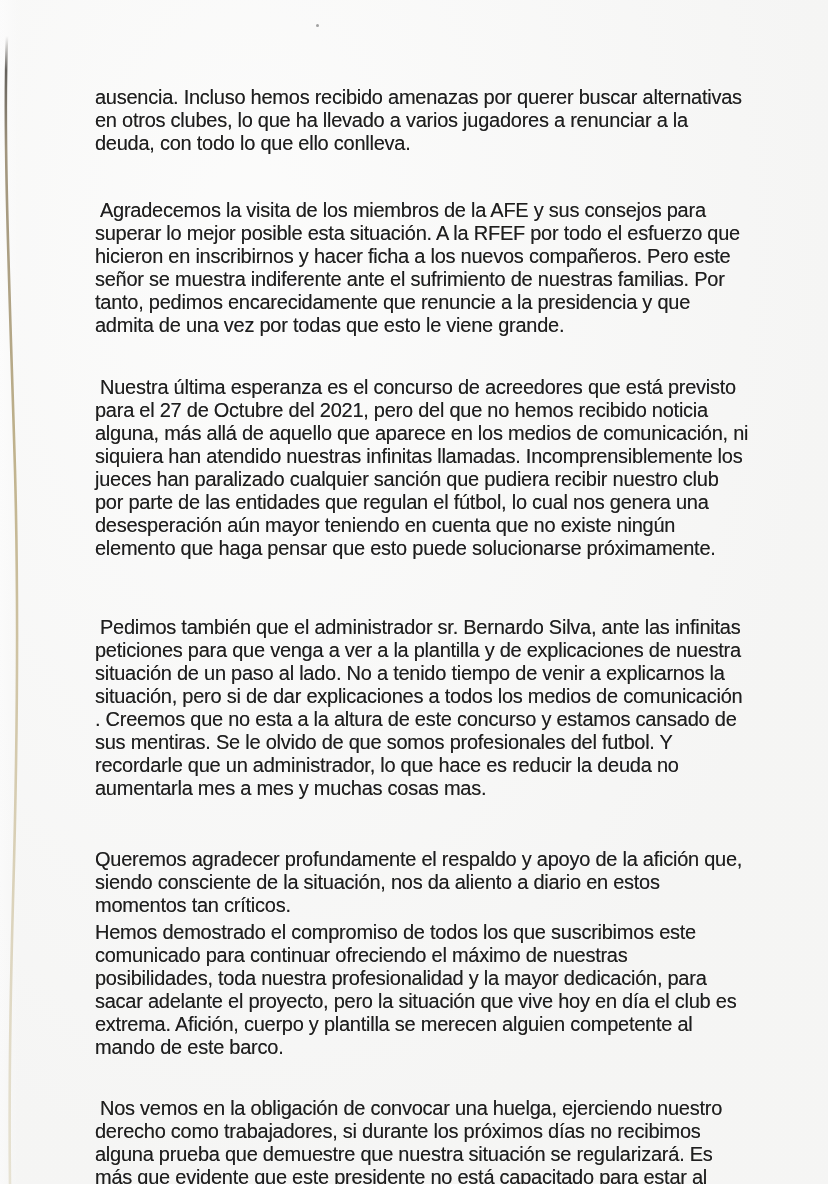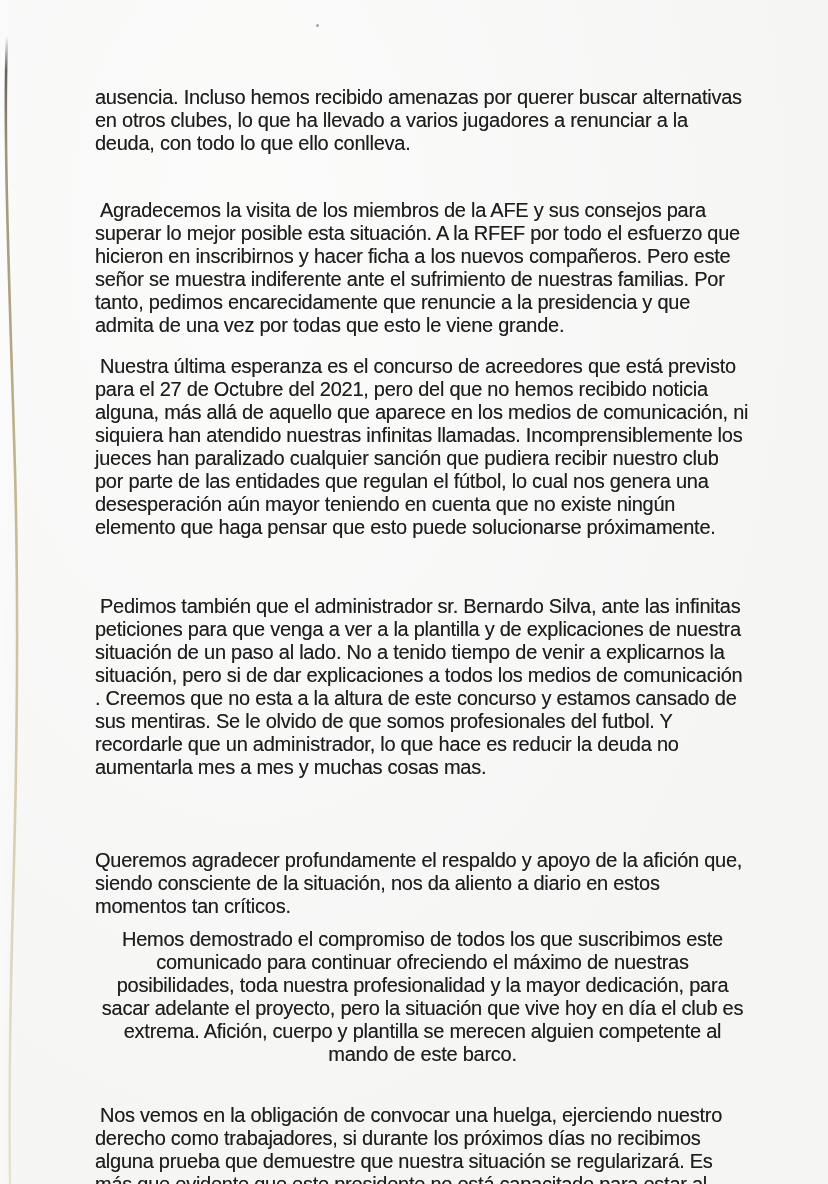--- a/index.html
+++ b/index.html
@@ -31,25 +31,25 @@
     width:655px;
     color:#1e1e1e;
     font-size:20px;
     letter-spacing:-0.25px;
     line-height:23px;
     text-shadow:0 0 0.45px rgba(30,30,30,0.55);
   }
   .p{margin:0;}
   .indent{text-indent:5px;}
   .p1{margin-bottom:44px;}
-  .p2{margin-bottom:18px;}
+  .p2{margin-bottom:39px;}
   .p3{margin-bottom:56px;}
-  .p4{margin-bottom:70px;}
-  .p5{margin-bottom:10px;}
-  .p6{margin-bottom:38px;text-align:center;}
+  .p4{margin-bottom:48px;}
+  .p5{margin-bottom:4px;}
+  .p6{margin-bottom:38px;}
   .p7{margin-bottom:27px;}
   .closing{margin:0;}
   
   .speck{
     position:absolute;left:316px;top:24px;
     width:3px;height:3px;border-radius:50%;
     background:rgba(90,90,90,0.55);
   }
 </style>
 </head>

